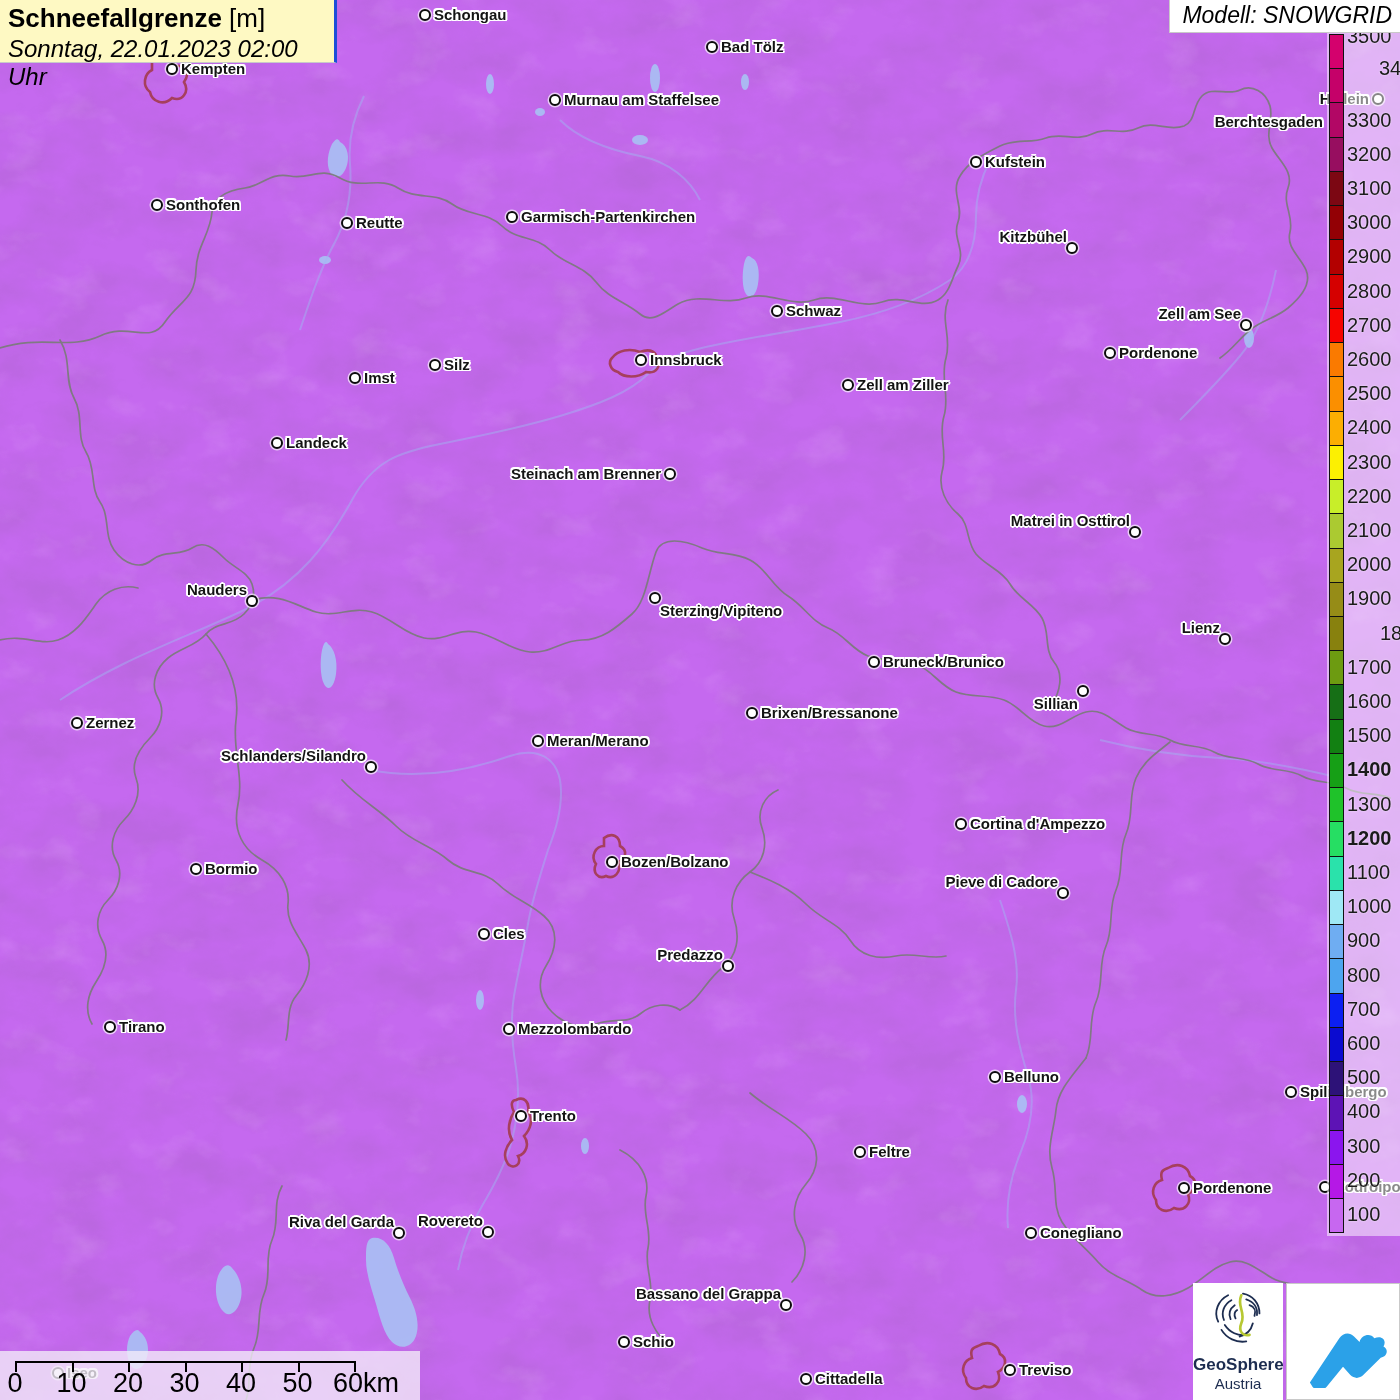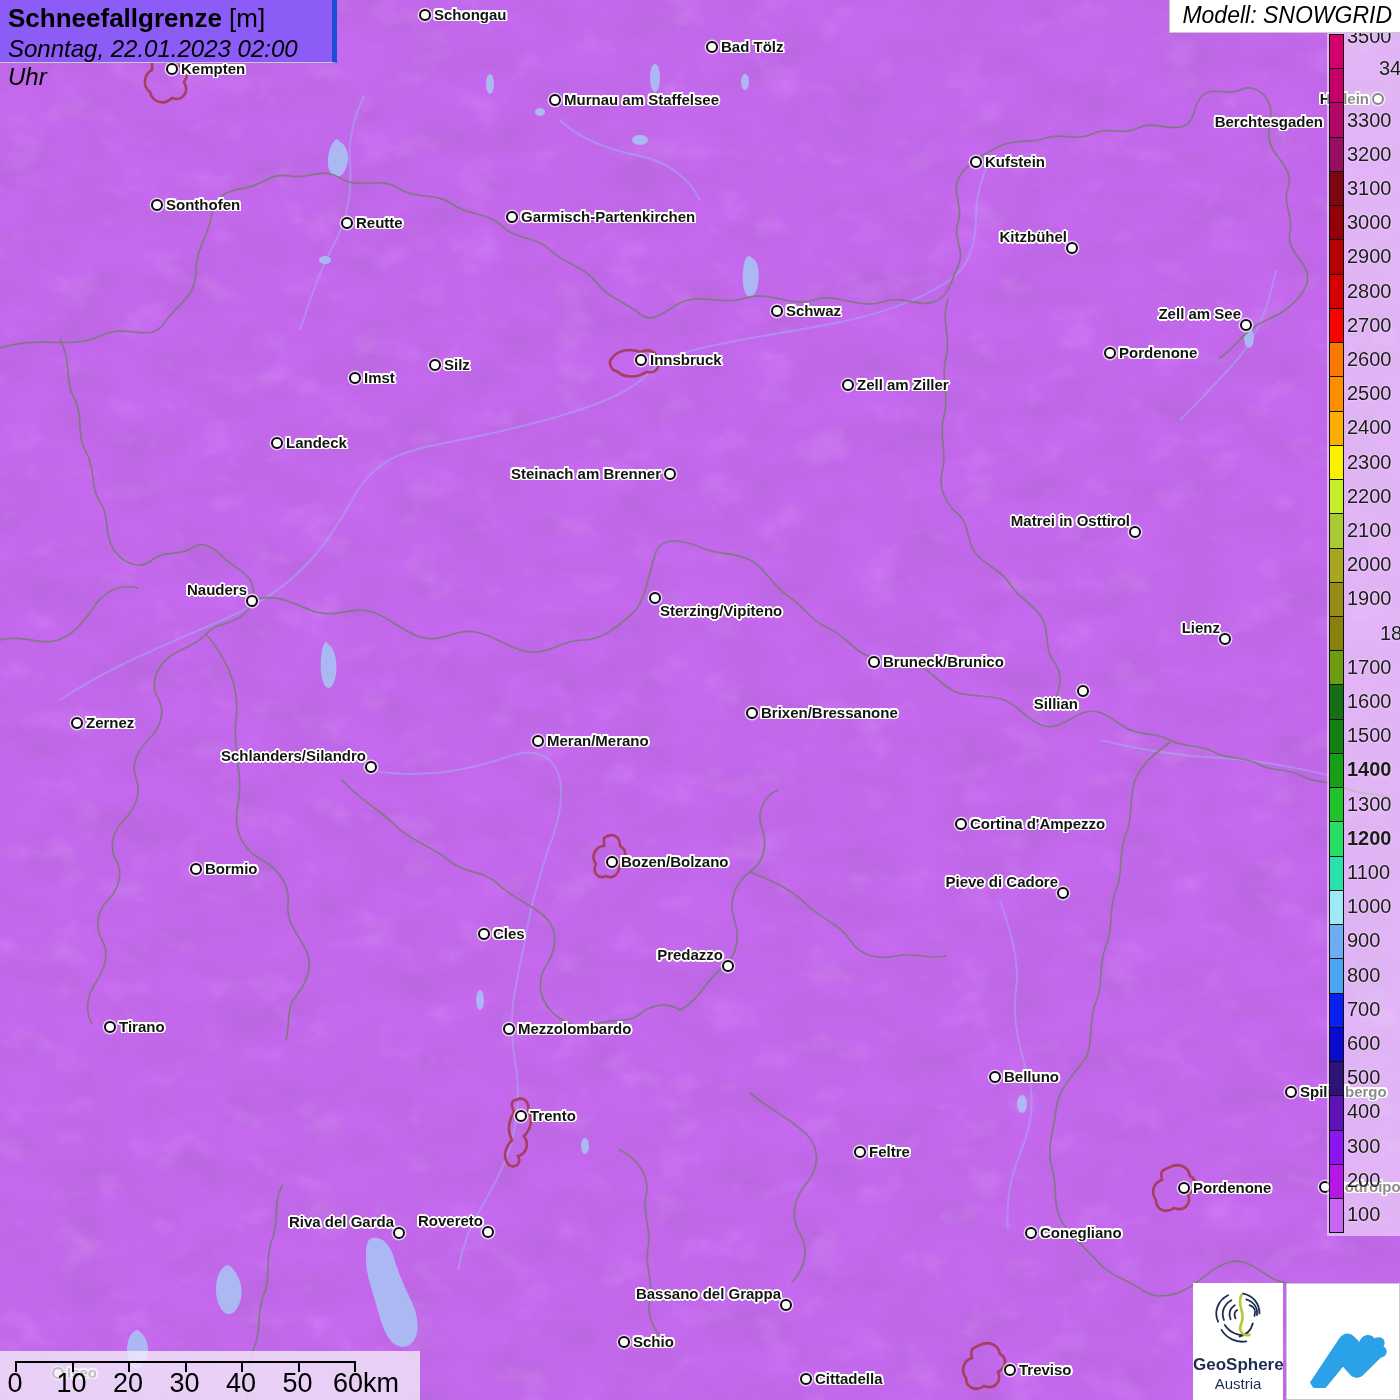--- a/index.html
+++ b/index.html
@@ -24,22 +24,22 @@
   #cb-strip{position:absolute;left:1327px;top:30px;width:73px;height:1206px;
             background:rgba(255,255,255,.5);z-index:3;}
   #cb-bar{position:absolute;left:1329px;top:34px;width:13px;height:1197px;z-index:4;
           display:flex;flex-direction:column;border:1px solid #101010;box-sizing:content-box;}
   .cb-seg{flex:1 1 auto;border-bottom:1px solid #101010;}
   .cb-seg:last-child{border-bottom:none;}
   #cb-labels{position:absolute;left:0;top:0;z-index:5;}
   .cb-lab{position:absolute;left:1347px;transform:translateY(-50%);font-size:20px;color:#1b1b1b;
           text-shadow:0 0 2px rgba(255,255,255,.8);}
   
-  #titlebox{position:absolute;left:0;top:0;width:337px;height:63px;background:#8b5cf6;z-index:6;
-            border-right:5px solid #1d4ed8;border-bottom:1px solid #c9c9c9;box-sizing:border-box;
+  #titlebox{position:absolute;left:0;top:0;width:337px;height:63px;background:#fef9c3;z-index:6;
+            border-right:3px solid #1d4ed8;border-bottom:1px solid #c9c9c9;box-sizing:border-box;
             padding:3px 0 0 8px;}
   #titlebox .t1{font-size:26px;color:#000;}
   #titlebox .t1 b{font-weight:bold;}
   #titlebox .t2{font-size:24px;font-style:italic;color:#000;margin-top:1px;}
   #modelbox{position:absolute;right:0;top:0;height:33px;background:#fff;z-index:6;
             border-left:1px solid #c9c9c9;border-bottom:1px solid #c9c9c9;box-sizing:border-box;
             padding:2px 8px 0 12px;font-size:23px;font-style:italic;color:#000;}
   
   #scalebar{position:absolute;left:0;top:1351px;width:420px;height:49px;z-index:6;
             background:rgba(244,237,249,.78);}

